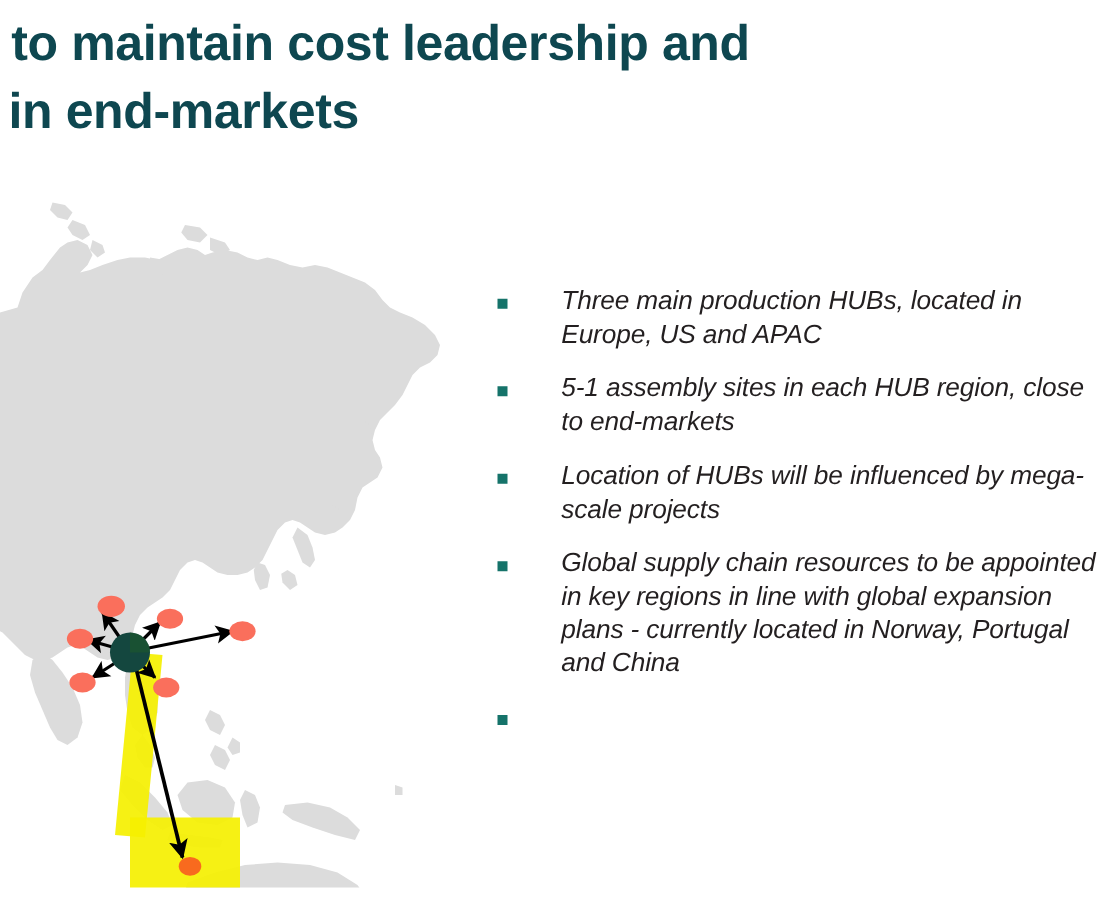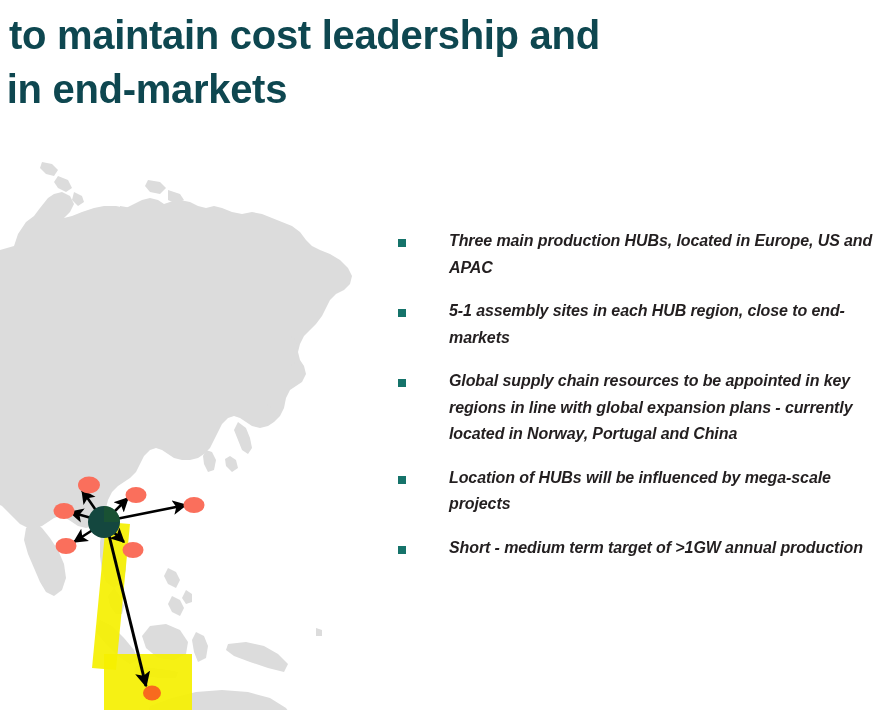--- a/index.html
+++ b/index.html
@@ -74,23 +74,23 @@
     flex: 0 0 auto;
     width: 8px;
     height: 8px;
     background: #15736a;
     margin-top: 11px;
     margin-right: 43px;
   }
   .bullet-text {
     flex: 1 1 auto;
     font-family: "Liberation Sans", sans-serif;
-    font-weight: bold;
+    font-weight: normal;
     font-style: italic;
-    font-size: 16px;
+    font-size: 21px;
     line-height: 26.5px;
     color: #231f20;
     letter-spacing: -0.1px;
   }
 </style>
 </head>
 <body>
 
 <div id="slide">
 
@@ -281,28 +281,27 @@
       <span class="bullet-text">Three main production HUBs, located in Europe, US and APAC</span>
     </div>
 
     <div class="bullet-row">
       <span class="bullet-marker"></span>
       <span class="bullet-text">5-1 assembly sites in each HUB region, close to end-markets</span>
     </div>
 
     <div class="bullet-row">
       <span class="bullet-marker"></span>
+      <span class="bullet-text">Location of HUBs will be influenced by mega-scale projects</span>
+    </div>
+
+    <div class="bullet-row">
+      <span class="bullet-marker"></span>
       <span class="bullet-text">Global supply chain resources to be appointed in key regions in line with global expansion plans - currently located in Norway, Portugal and China</span>
     </div>
 
     <div class="bullet-row">
       <span class="bullet-marker"></span>
-      <span class="bullet-text">Location of HUBs will be influenced by mega-scale projects</span>
-    </div>
-
-    <div class="bullet-row">
-      <span class="bullet-marker"></span>
-      <span class="bullet-text">Short - medium term target of &gt;1GW annual production</span>
     </div>
 
   </div>
 
 </div>
 
 </body></html>

